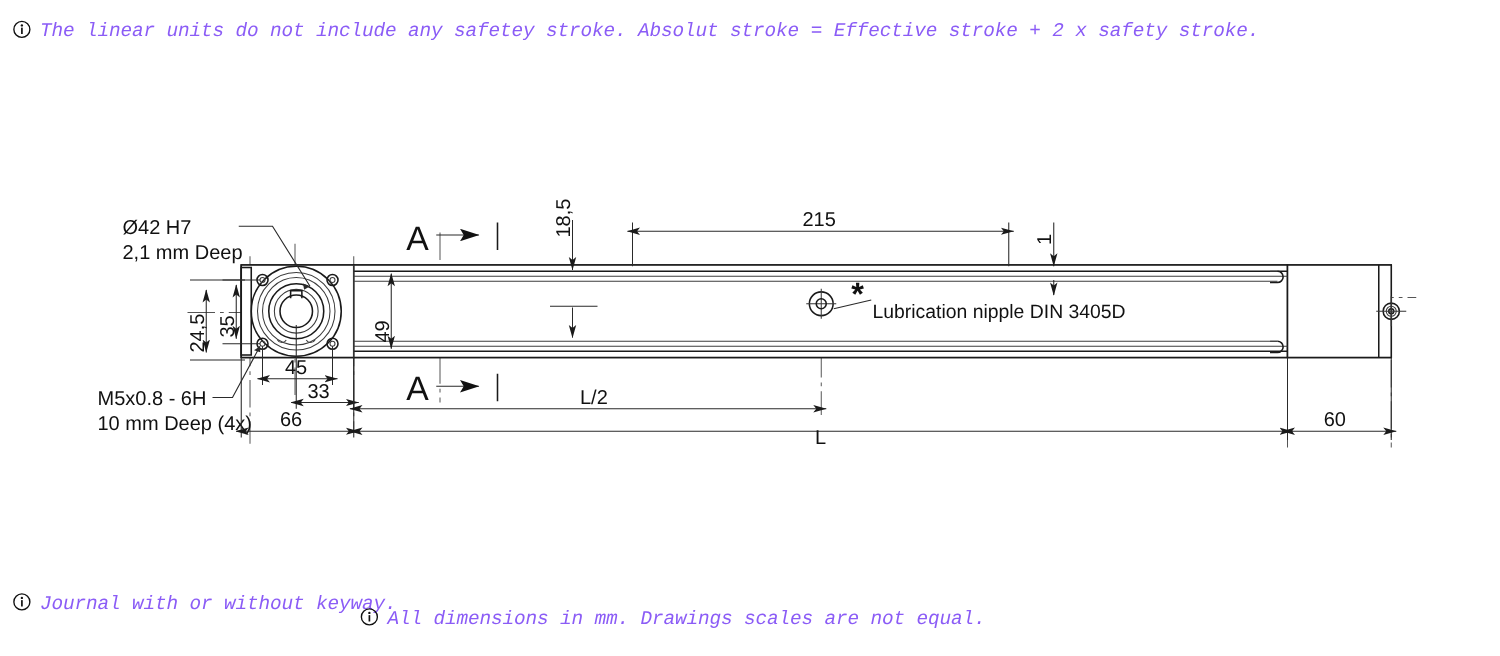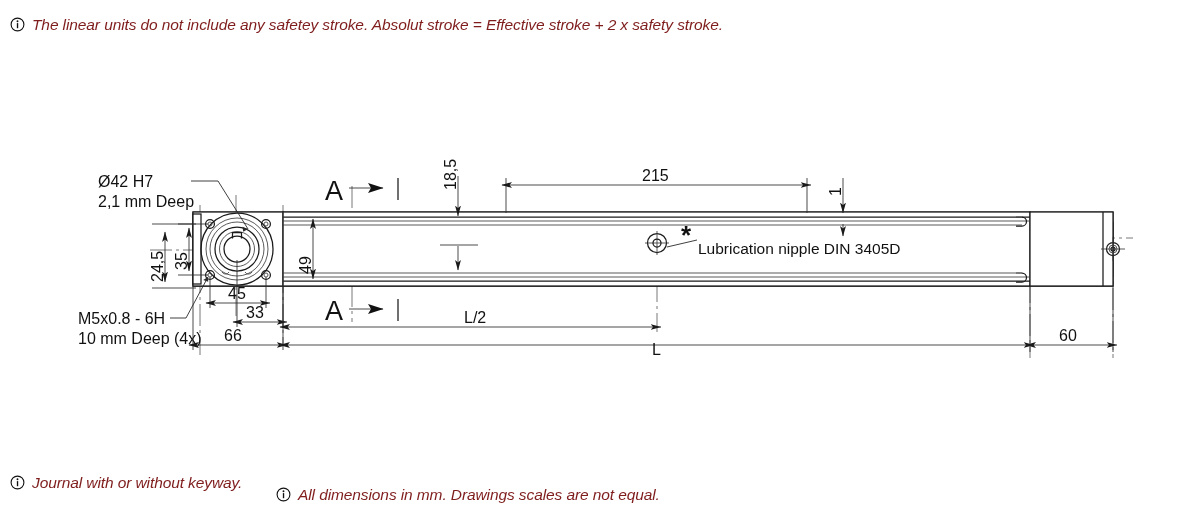--- a/index.html
+++ b/index.html
@@ -1,26 +1,26 @@
 <!DOCTYPE html>
 <html><head>
 <meta charset="utf-8">
 <style>
   html,body{margin:0;padding:0;background:#ffffff;}
   body{width:1200px;height:525px;overflow:hidden;
        font-family:"Liberation Sans","DejaVu Sans",sans-serif;color:#000;}
   #stage{position:relative;width:1200px;height:525px;}
   svg#dwg{position:absolute;left:0;top:0;width:1200px;height:525px;}
   .note{position:absolute;font-style:italic;font-size:15.5px;white-space:nowrap;
-        color:#7f1d1d;letter-spacing:-0.1px;}
+        color:#8b5cf6;letter-spacing:-0.1px;font-family:Liberation Mono, monospace;}
   .note .ic{display:inline-block;vertical-align:-2px;margin-right:7px;}
   .ic svg{display:block;}
   #note-top{left:10px;top:16px;}
   #note-b1{left:10px;top:474px;}
-  #note-b2{left:276px;top:486px;}
+  #note-b2{left:288px;top:486px;}
 </style>
 </head>
 <body>
 
 <div id="stage">
 
   <div class="note" id="note-top">
     <span class="ic">
       <svg width="15" height="15" viewBox="0 0 15 15">
         <circle cx="7.5" cy="7.5" r="6.4" fill="none" stroke="#111" stroke-width="1.1"></circle>

